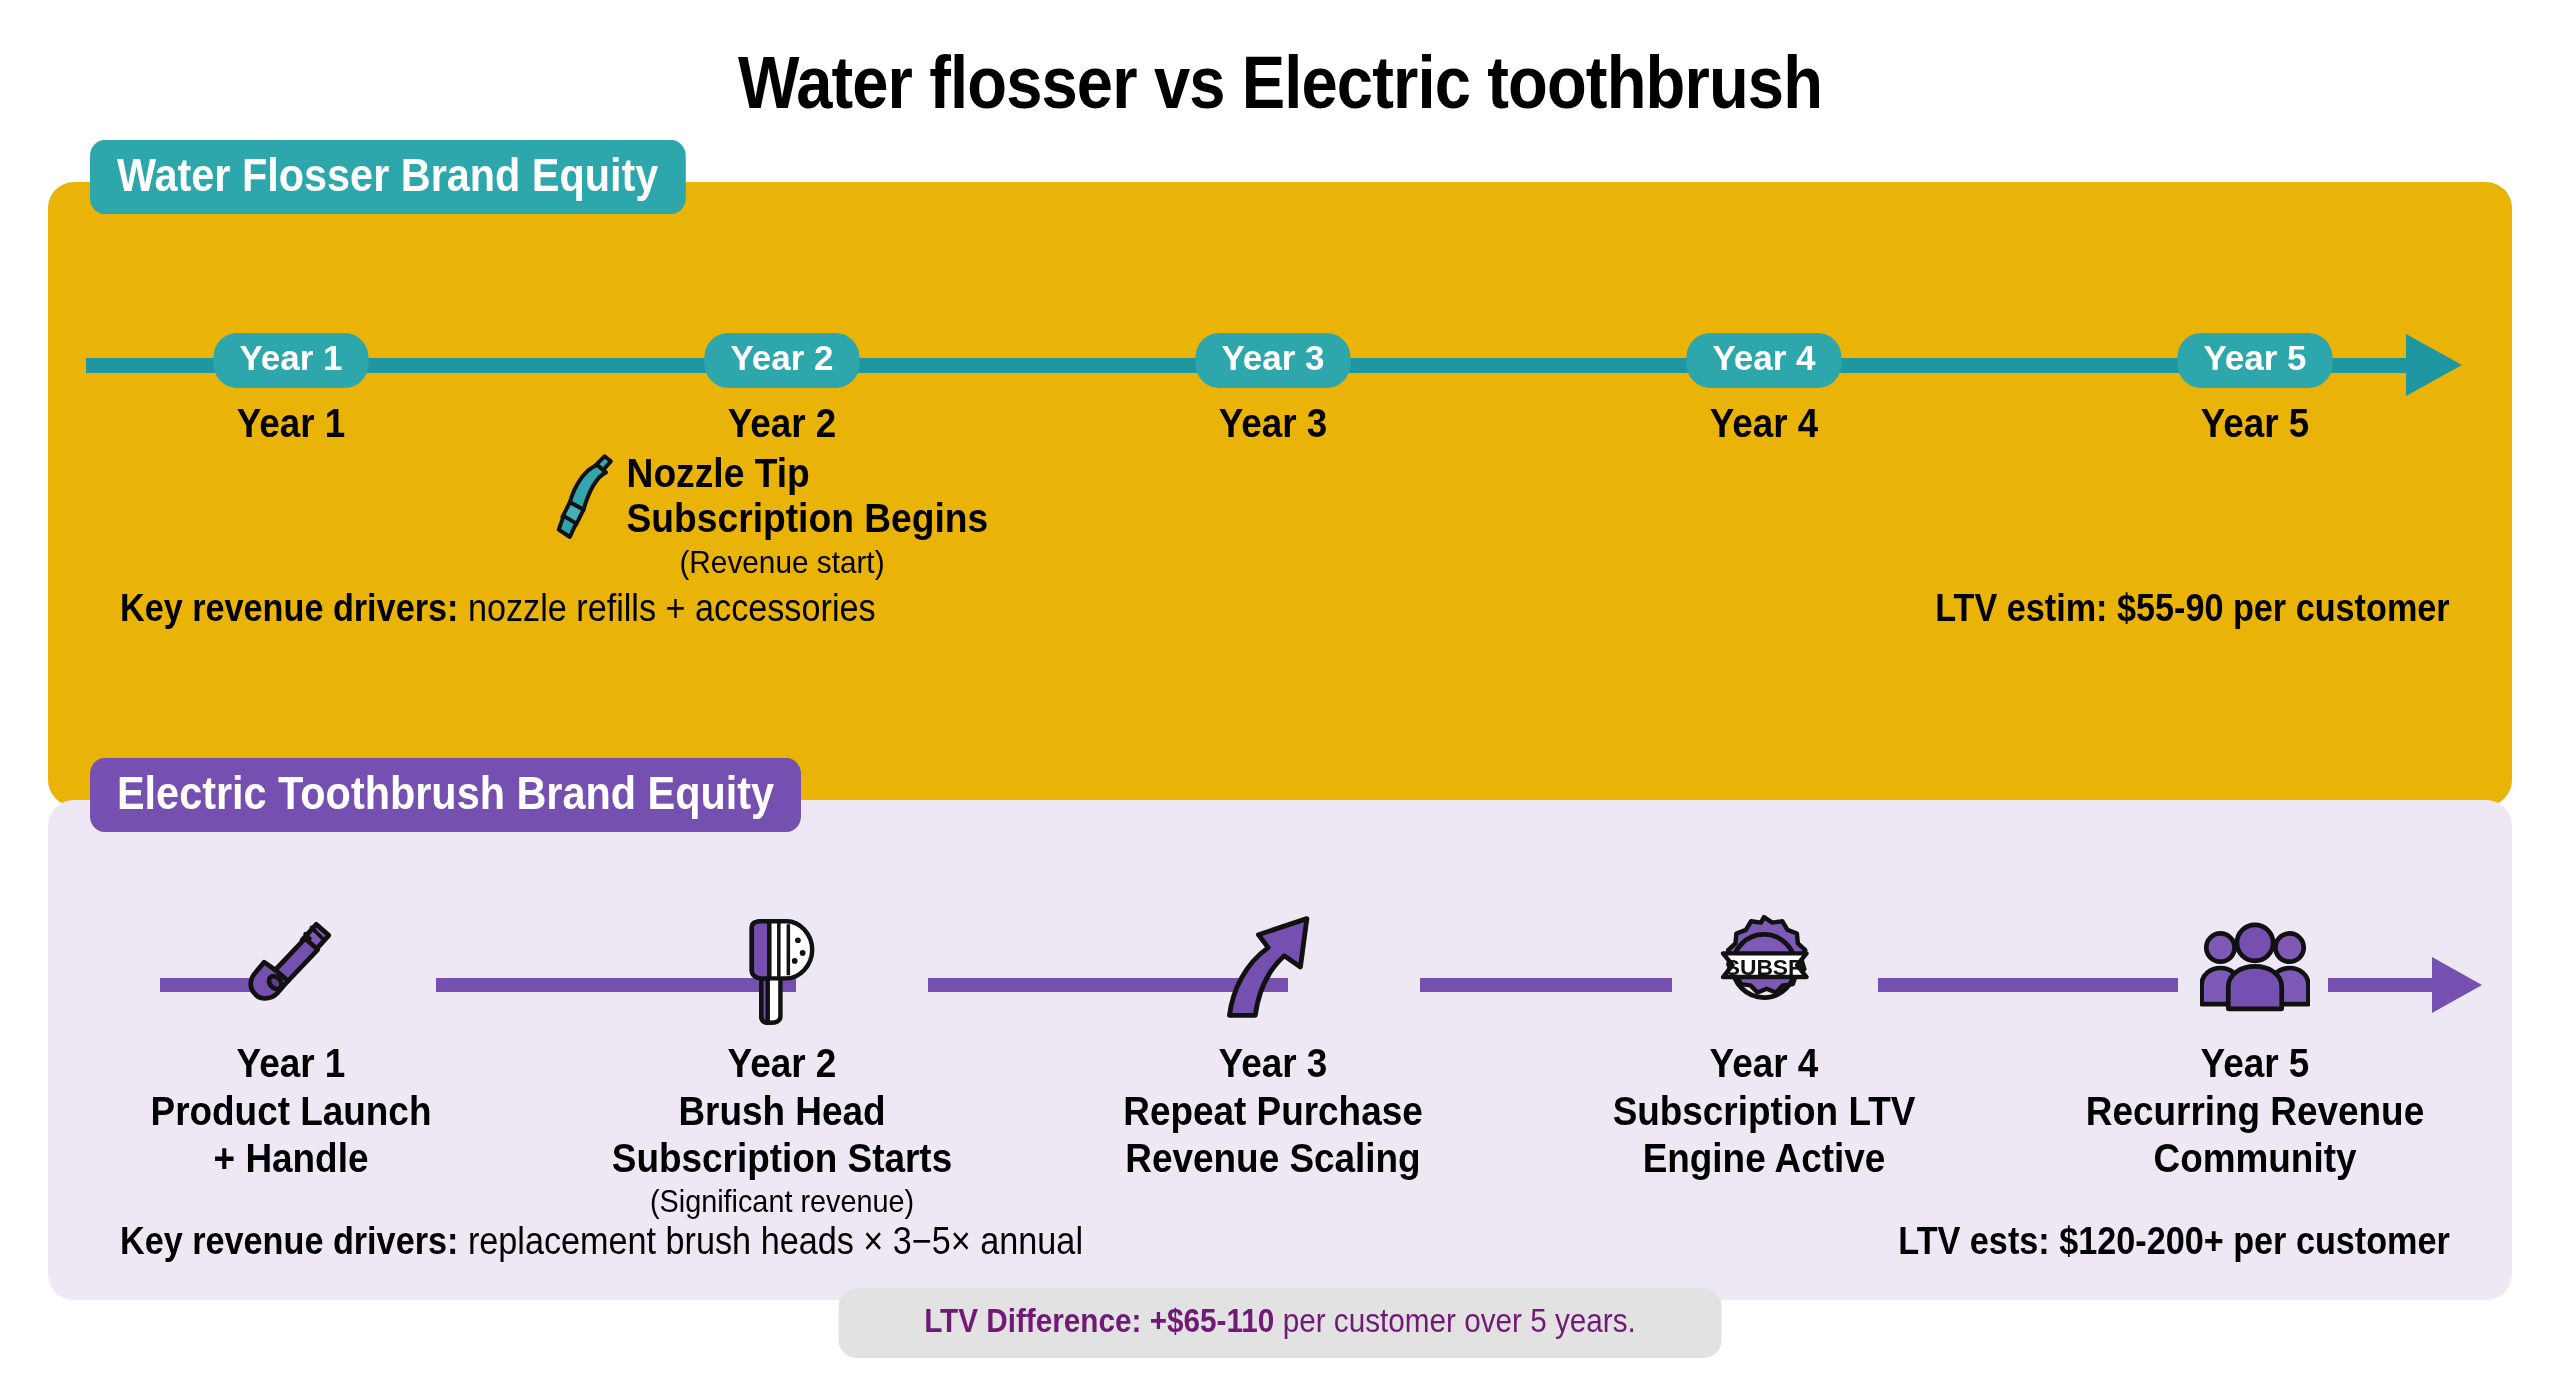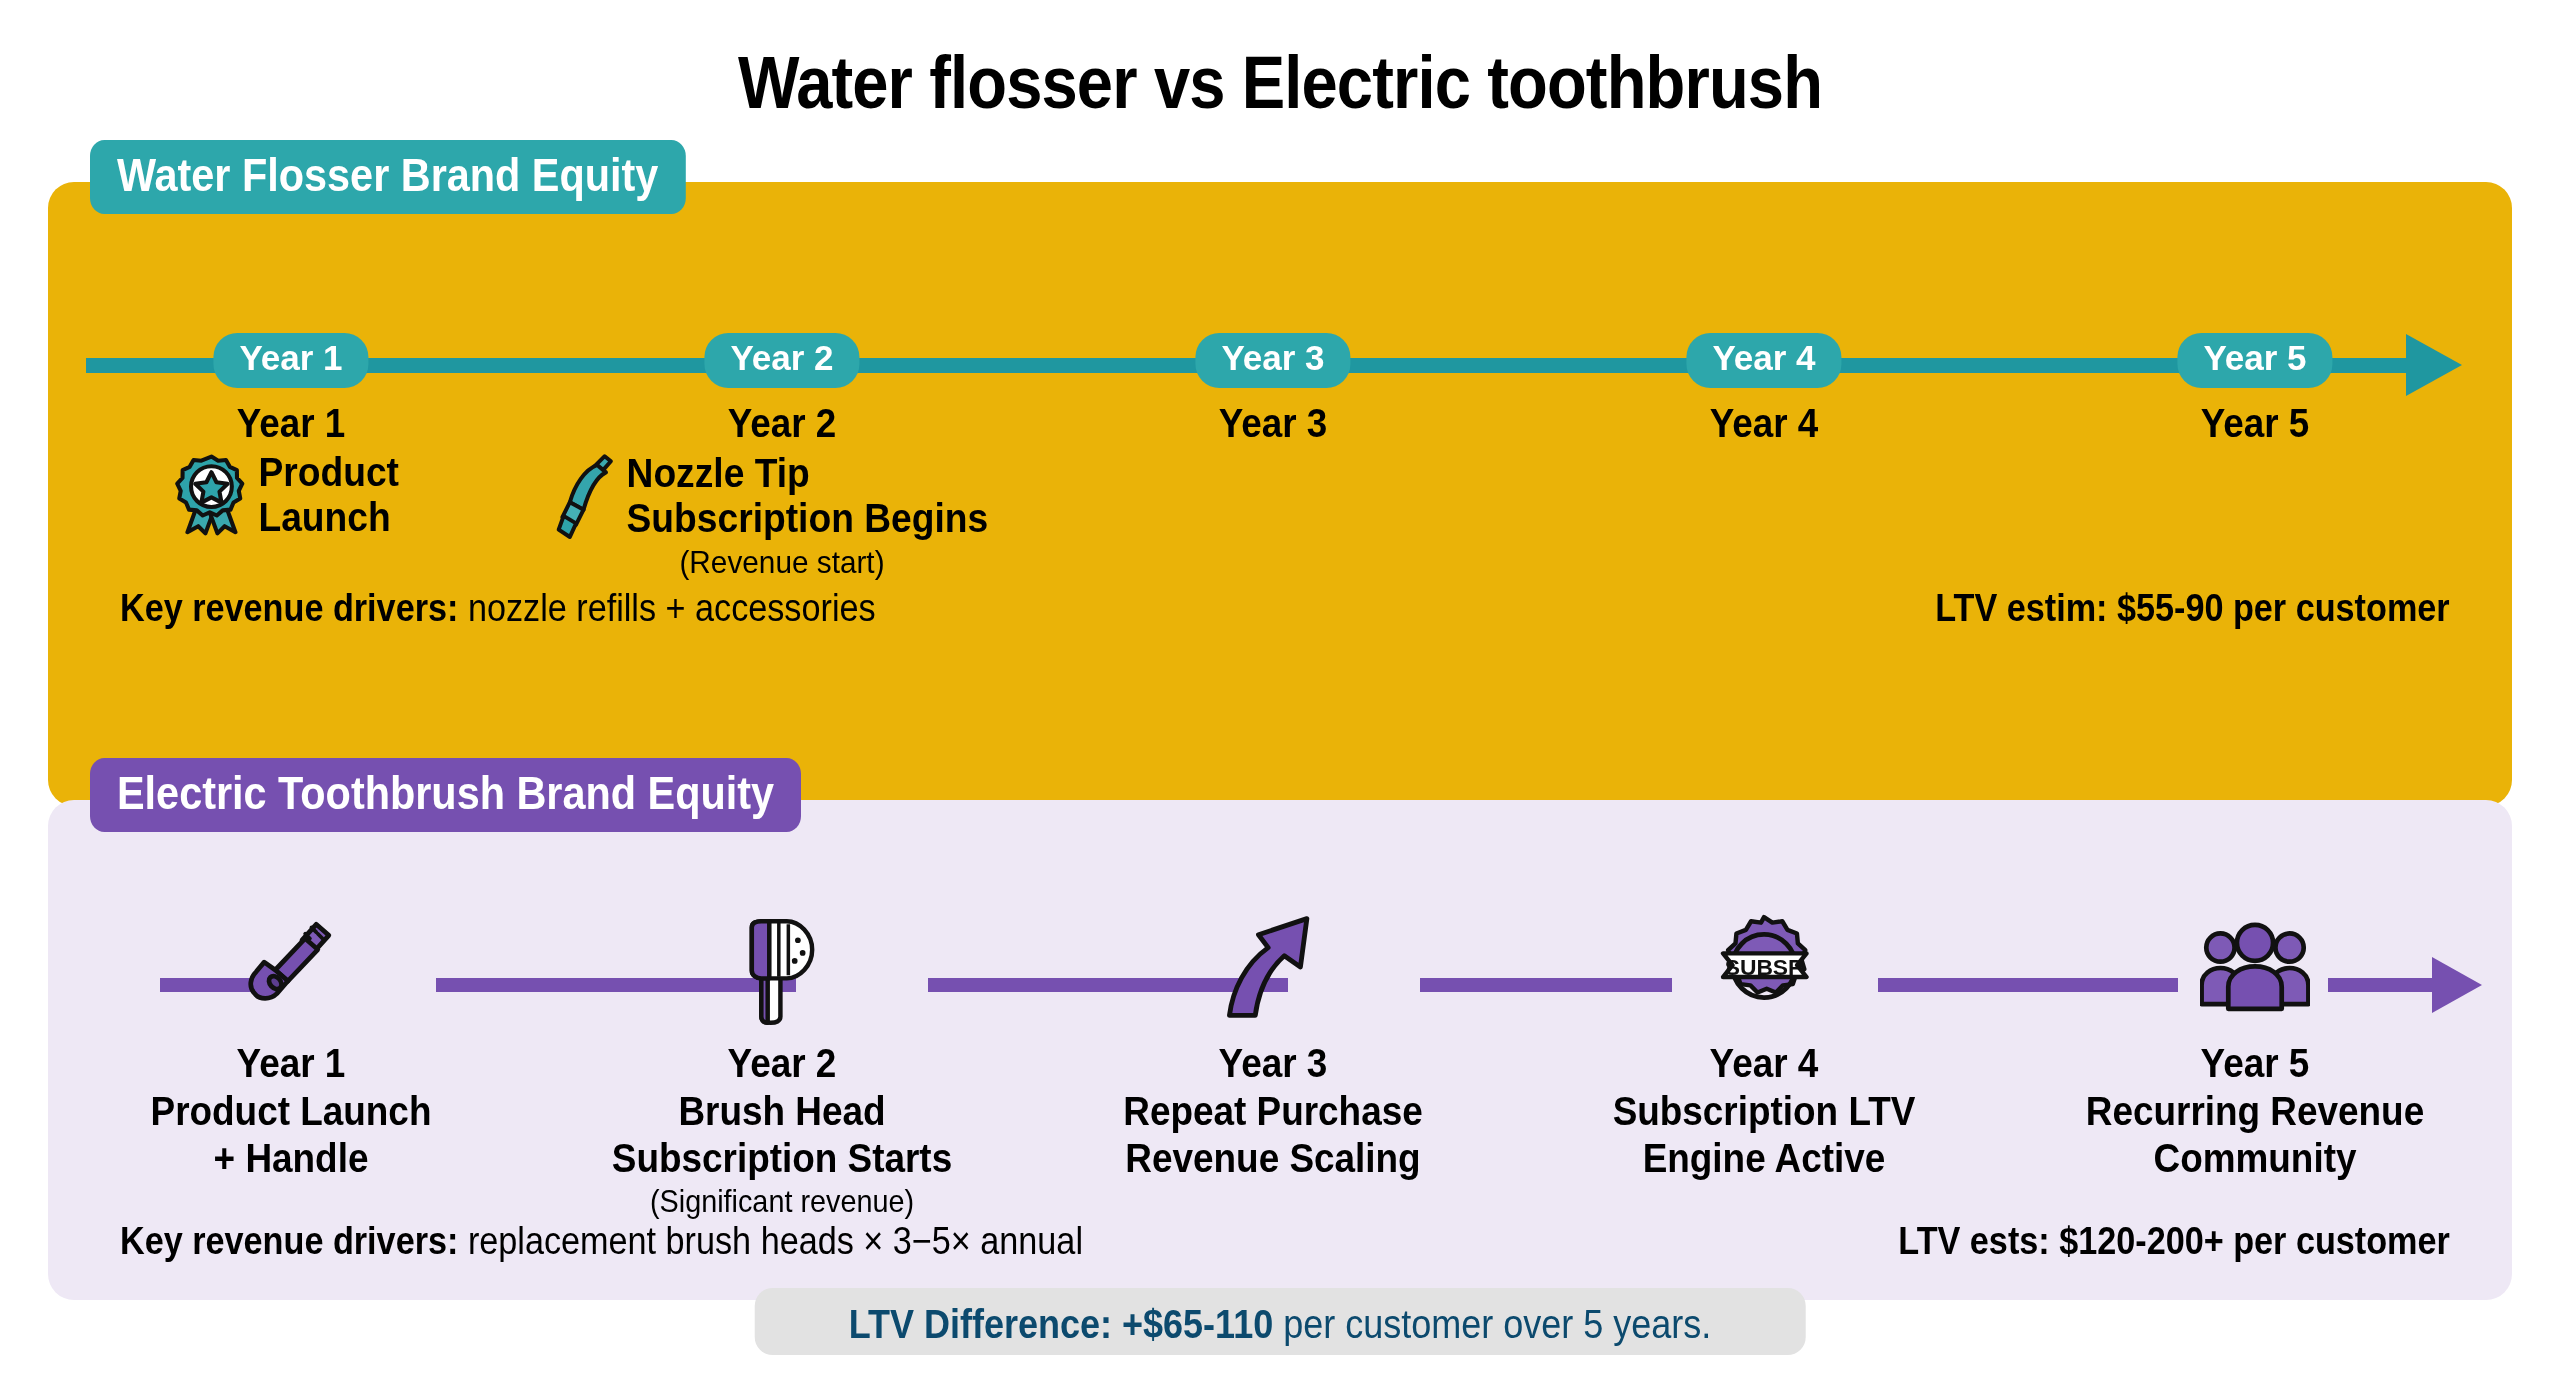--- a/index.html
+++ b/index.html
@@ -218,23 +218,23 @@
   }
 
   
   .summary {
     position: absolute;
     top: 1288px;
     left: 50%;
     transform: translateX(-50%);
     background: #e2e2e2;
     border-radius: 18px;
-    padding: 14px 46px 8px 46px;
-    font-size: 40px;
-    color: #0c4a6e;
+    padding: 14px 46px 18px 46px;
+    font-size: 33px;
+    color: #701a75;
     white-space: nowrap;
   }
   .summary span.s1 { font-weight: bold; }
   .summary .inner { display: inline-block; transform: scaleX(0.9); }
 
   svg { display: block; }
 </style>
 </head>
 <body>
 
@@ -250,37 +250,20 @@
 
     <div class="year-pill" style="left:243px">Year 1</div>
     <div class="year-pill" style="left:734px">Year 2</div>
     <div class="year-pill" style="left:1225px">Year 3</div>
     <div class="year-pill" style="left:1716px">Year 4</div>
     <div class="year-pill" style="left:2207px">Year 5</div>
   </div>
 
   <div class="tealcol" style="left:243px">
     <div class="ylabel">Year 1</div>
-    <div class="body">
-      <span>
-        <svg width="78" height="84" viewBox="0 0 64 70">
-          <g stroke="#111" stroke-width="3.4" stroke-linejoin="round">
-            <path d="M20 44 L12 66 L21 61 L27 67 L34 48 Z" fill="#3aa8ae"></path>
-            <path d="M44 44 L52 66 L43 61 L37 67 L30 48 Z" fill="#3aa8ae"></path>
-            <path d="M32 3 l5.6 3.4 6.5-.6 3.2 5.7 5.9 2.8 .1 6.5 4.4 4.8-2.9 5.9 1.2 6.4-5.6 3.3-2.5 6-6.5 .6-4.9 4.3-5.9-2.7-5.9 2.7-4.9-4.3-6.5-.6-2.5-6-5.6-3.3 1.2-6.4-2.9-5.9 4.4-4.8 .1-6.5 5.9-2.8 3.2-5.7 6.5 .6z" fill="#2ea3aa"></path>
-            <circle cx="32" cy="28" r="17" fill="#ffffff"></circle>
-            <path d="M32 16 l4.2 8.4 9.3 1.3-6.8 6.5 1.7 9.2-8.4-4.4-8.4 4.4 1.7-9.2-6.8-6.5 9.3-1.3z" fill="#2ea3aa"></path>
-          </g>
-        </svg>
-      </span>
-      <span class="txt">
-        <span>Product</span><br>
-        <span>Launch</span>
-      </span>
-    </div>
   </div>
 
   <div class="tealcol" style="left:734px">
     <div class="ylabel">Year 2</div>
     <div class="body">
       <span>
         <svg width="70" height="92" viewBox="0 0 54 74">
           <g stroke="#111" stroke-width="3.2" stroke-linejoin="round" stroke-linecap="round">
             <path d="M44 5 L49 9 L42 17 L36 13 Z" fill="#3aa8ae"></path>
             <path d="M38 12 C28 16 20 28 16 42 L27 48 C31 34 37 22 45 18 Z" fill="#34a5ac"></path>

